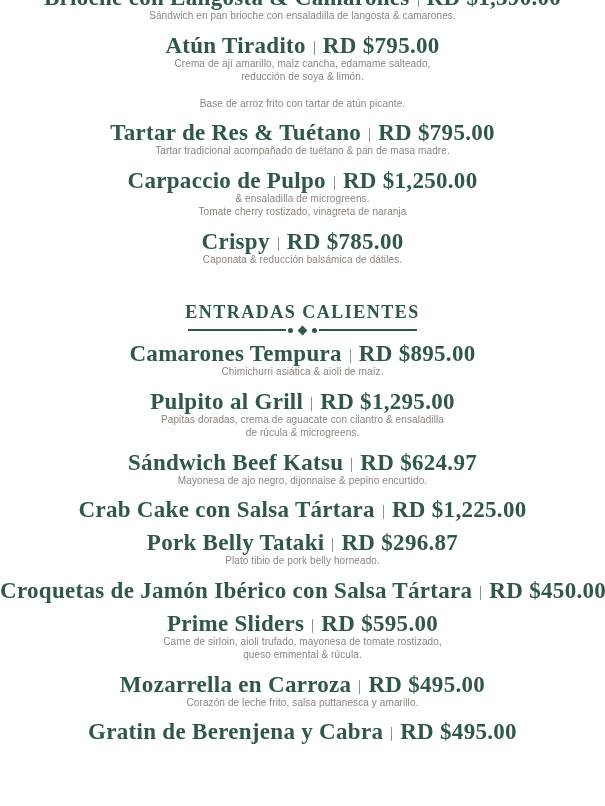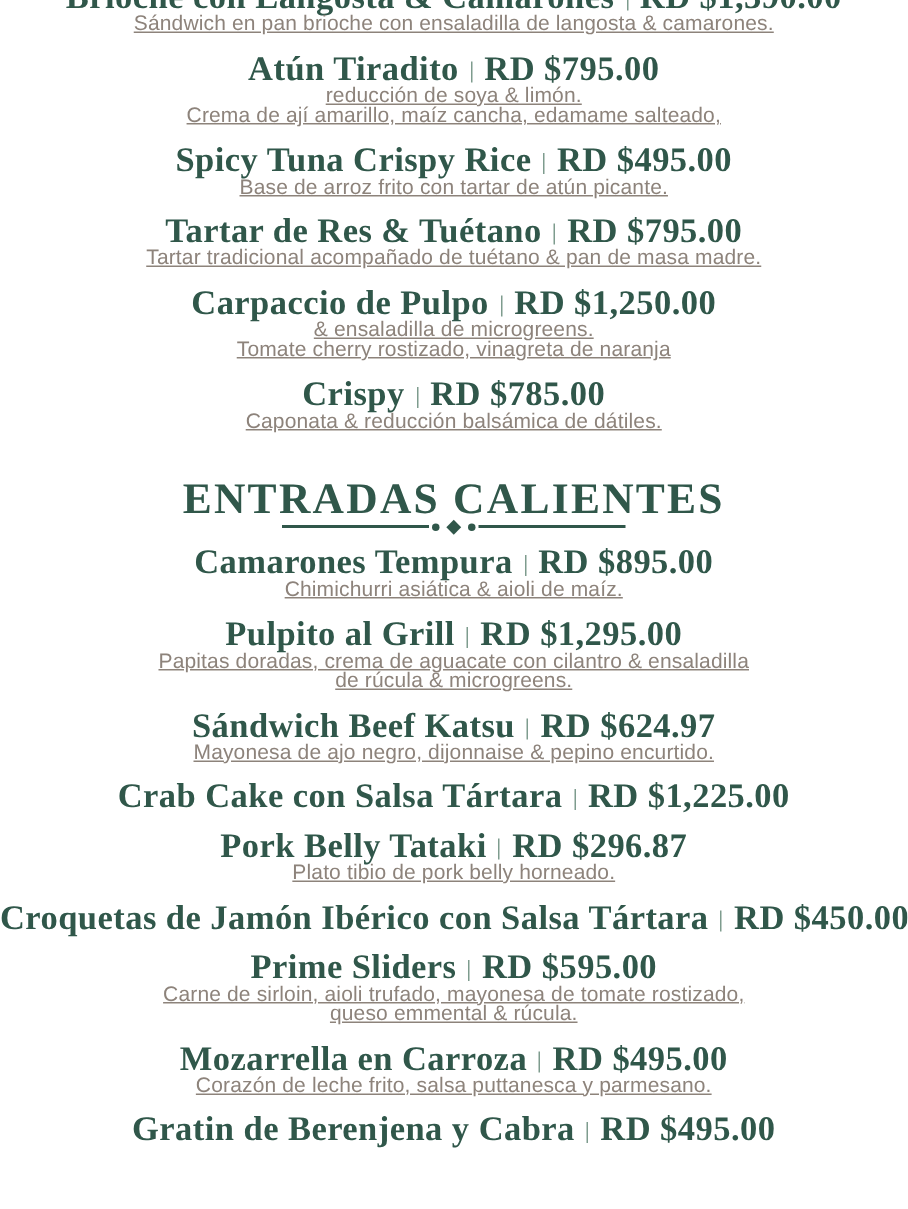--- a/index.html
+++ b/index.html
@@ -35,33 +35,32 @@
     height: 14px;
     background: #7e9c8e;
     margin: 0 8px;
     vertical-align: -2px;
   }
   .item-desc {
     margin-top: 1px;
   }
   .desc-line {
     font-family: "Liberation Sans", sans-serif;
-    font-size: 14px;
+    font-size: 10px;
     line-height: 13.5px;
     color: var(--desc-gray, #8D837B);
     letter-spacing: 0.1px;
-    text-decoration: underline;
   }
   .section-heading {
     margin: 34px auto 10px auto;
   }
   .heading-text {
     font-family: "Liberation Serif", serif;
     font-weight: 700;
-    font-size: 29px;
+    font-size: 18px;
     line-height: 24px;
     letter-spacing: 1.5px;
     color: var(--title-green, #30574A);
   }
   .heading-ornament {
     display: flex;
     align-items: center;
     justify-content: center;
     margin-top: 2px;
     height: 8px;
@@ -94,26 +93,25 @@
       <section class="menu-section">
         <div class="menu-item">
           <div class="item-title"><span class="item-name">Brioche con Langosta &amp; Camarones</span><span class="title-sep"></span><span class="item-price">RD $1,390.00</span></div>
           <div class="item-desc">
             <div class="desc-line">Sándwich en pan brioche con ensaladilla de langosta &amp; camarones.</div>
           </div>
         </div>
         <div class="menu-item">
           <div class="item-title"><span class="item-name">Atún Tiradito</span><span class="title-sep"></span><span class="item-price">RD $795.00</span></div>
           <div class="item-desc">
+            <div class="desc-line">Crema de ají amarillo, maíz cancha, edamame salteado,</div>
             <div class="desc-line">reducción de soya &amp; limón.</div>
-            <div class="desc-line">Crema de ají amarillo, maíz cancha, edamame salteado,</div>
           </div>
         </div>
         <div class="menu-item">
-          <div class="item-title"><span class="item-name">Spicy Tuna Crispy Rice</span><span class="title-sep"></span><span class="item-price">RD $495.00</span></div>
           <div class="item-desc">
             <div class="desc-line">Base de arroz frito con tartar de atún picante.</div>
           </div>
         </div>
         <div class="menu-item">
           <div class="item-title"><span class="item-name">Tartar de Res &amp; Tuétano</span><span class="title-sep"></span><span class="item-price">RD $795.00</span></div>
           <div class="item-desc">
             <div class="desc-line">Tartar tradicional acompañado de tuétano &amp; pan de masa madre.</div>
           </div>
         </div>
@@ -176,21 +174,21 @@
         <div class="menu-item">
           <div class="item-title"><span class="item-name">Prime Sliders</span><span class="title-sep"></span><span class="item-price">RD $595.00</span></div>
           <div class="item-desc">
             <div class="desc-line">Carne de sirloin, aioli trufado, mayonesa de tomate rostizado,</div>
             <div class="desc-line">queso emmental &amp; rúcula.</div>
           </div>
         </div>
         <div class="menu-item">
           <div class="item-title"><span class="item-name">Mozarrella en Carroza</span><span class="title-sep"></span><span class="item-price">RD $495.00</span></div>
           <div class="item-desc">
-            <div class="desc-line">Corazón de leche frito, salsa puttanesca y parmesano.</div>
+            <div class="desc-line">Corazón de leche frito, salsa puttanesca y amarillo.</div>
           </div>
         </div>
         <div class="menu-item">
           <div class="item-title"><span class="item-name">Gratin de Berenjena y Cabra</span><span class="title-sep"></span><span class="item-price">RD $495.00</span></div>
         </div>
       </section>
     </div>
 </div>
 
 </body></html>

